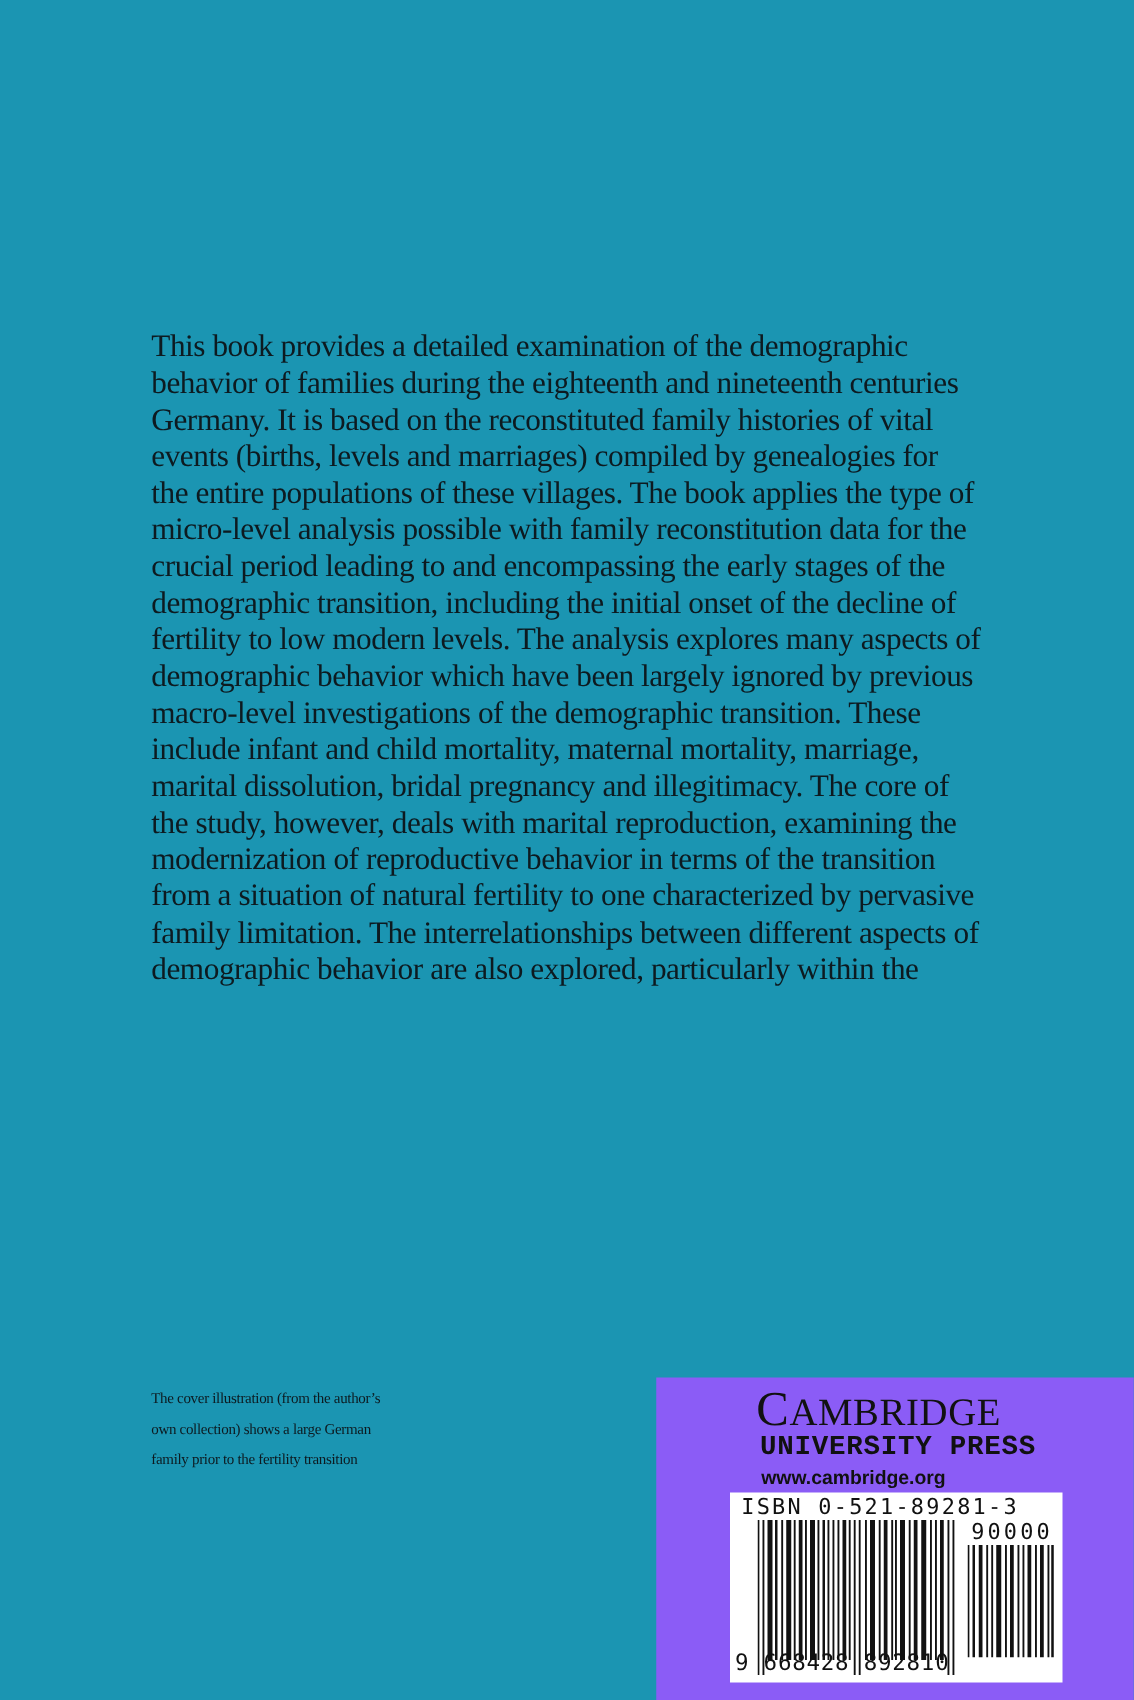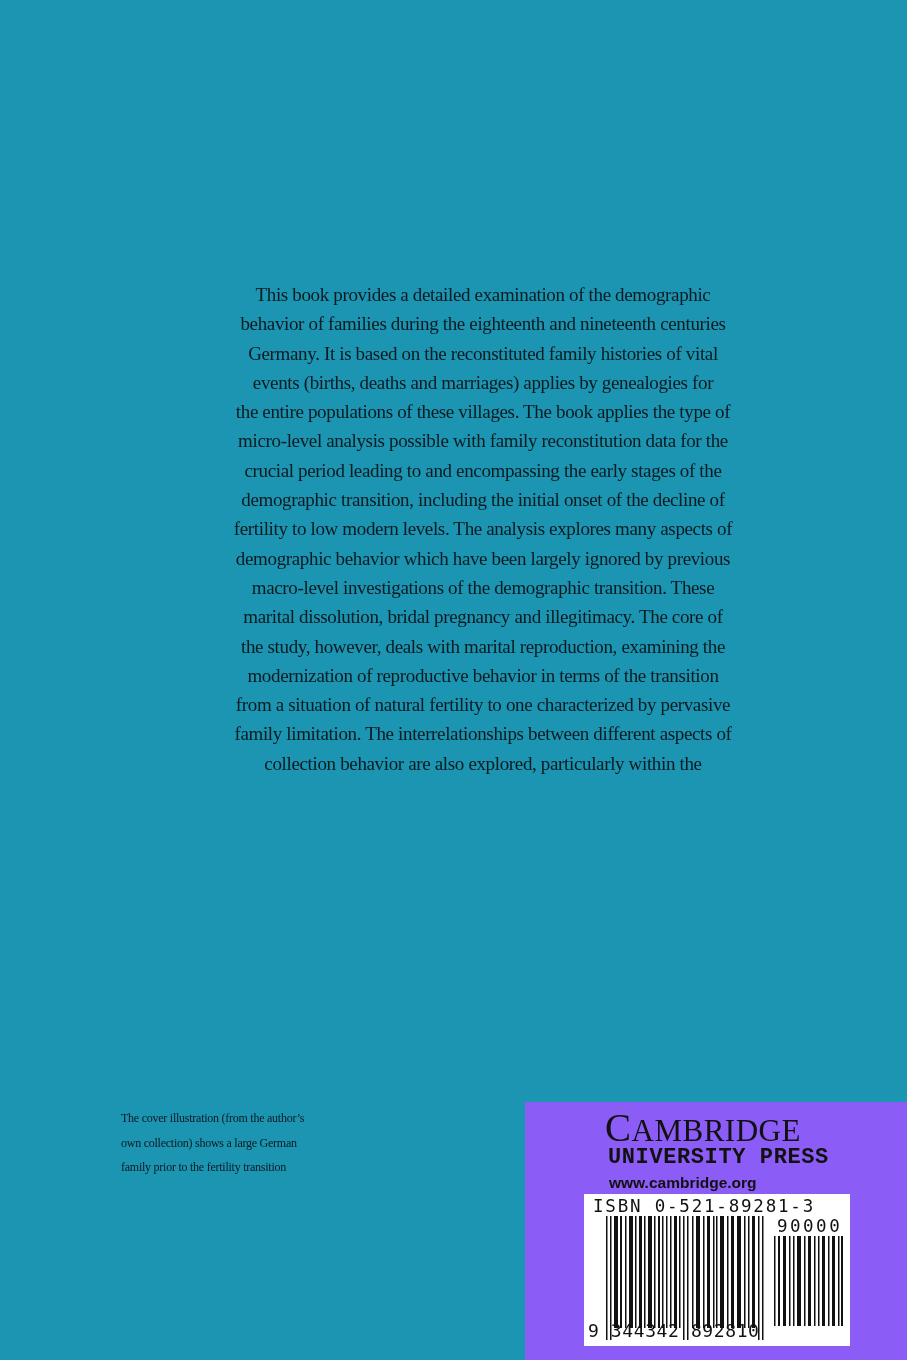--- a/index.html
+++ b/index.html
@@ -4,23 +4,22 @@
 <style>
   html, body { margin: 0; padding: 0; }
   body {
     width: 907px; height: 1360px; overflow: hidden;
     background: #1b95b2; position: relative;
     font-family: "Liberation Serif", "DejaVu Serif", serif;
     color: #0d1a20;
   }
   .blurb {
     position: absolute; left: 121px; top: 263px; width: 690px;
-    font-size: 19px; line-height: 29.3px; letter-spacing: -0.35px;
-    margin: 17px;
-    text-align: center;
+    font-size: 25px; line-height: 29.3px; letter-spacing: -0.35px;
+    margin: 0;
   }
   .blurb span { display: block; white-space: nowrap; }
   .caption {
     position: absolute; left: 121px; top: 1106px; width: 390px;
     font-size: 12px; line-height: 24.5px; letter-spacing: -0.25px;
   }
   .caption span { display: block; white-space: nowrap; }
   .cup-box {
     position: absolute; left: 525px; top: 1102px; width: 391px; height: 258px;
     background: #8b5cf6;
@@ -63,34 +62,35 @@
   }
   .bars { position: absolute; }
 </style>
 </head>
 <body>
 
 <div class="blurb">
   <span>This book provides a detailed examination of the demographic</span>
   <span>behavior of families during the eighteenth and nineteenth centuries</span>
   <span>Germany. It is based on the reconstituted family histories of vital</span>
-  <span>events (births, deaths and marriages) applies by genealogies for</span>
+  <span>events (births, levels and marriages) compiled by genealogies for</span>
   <span>the entire populations of these villages. The book applies the type of</span>
   <span>micro-level analysis possible with family reconstitution data for the</span>
   <span>crucial period leading to and encompassing the early stages of the</span>
   <span>demographic transition, including the initial onset of the decline of</span>
   <span>fertility to low modern levels. The analysis explores many aspects of</span>
   <span>demographic behavior which have been largely ignored by previous</span>
   <span>macro-level investigations of the demographic transition. These</span>
+  <span>include infant and child mortality, maternal mortality, marriage,</span>
   <span>marital dissolution, bridal pregnancy and illegitimacy. The core of</span>
   <span>the study, however, deals with marital reproduction, examining the</span>
   <span>modernization of reproductive behavior in terms of the transition</span>
   <span>from a situation of natural fertility to one characterized by pervasive</span>
   <span>family limitation. The interrelationships between different aspects of</span>
-  <span>collection behavior are also explored, particularly within the</span>
+  <span>demographic behavior are also explored, particularly within the</span>
 </div>
 
 <div class="caption">
   <span>The cover illustration (from the author’s</span>
   <span>own collection) shows a large German</span>
   <span>family prior to the fertility transition</span>
 </div>
 
 <div class="cup-box">
   <div class="cup-name"><span class="big">C</span><span>AMBRIDGE</span></div>
@@ -153,15 +153,15 @@
         <rect x="40" y="0" width="1.5" height="90"></rect>
           <rect x="44" y="0" width="1.5" height="90"></rect>
         <rect x="48" y="0" width="3" height="90"></rect>
           <rect x="54" y="0" width="1.5" height="90"></rect>
         <rect x="58" y="0" width="3" height="90"></rect>
           <rect x="64" y="0" width="1.5" height="90"></rect>
         <rect x="67" y="0" width="2" height="90"></rect>
       </g>
     </svg>
 
-    <div class="ean-digits">9 344342 892810</div>
+    <div class="ean-digits">9 668428 892810</div>
   </div>
 </div>
 
 </body></html>

